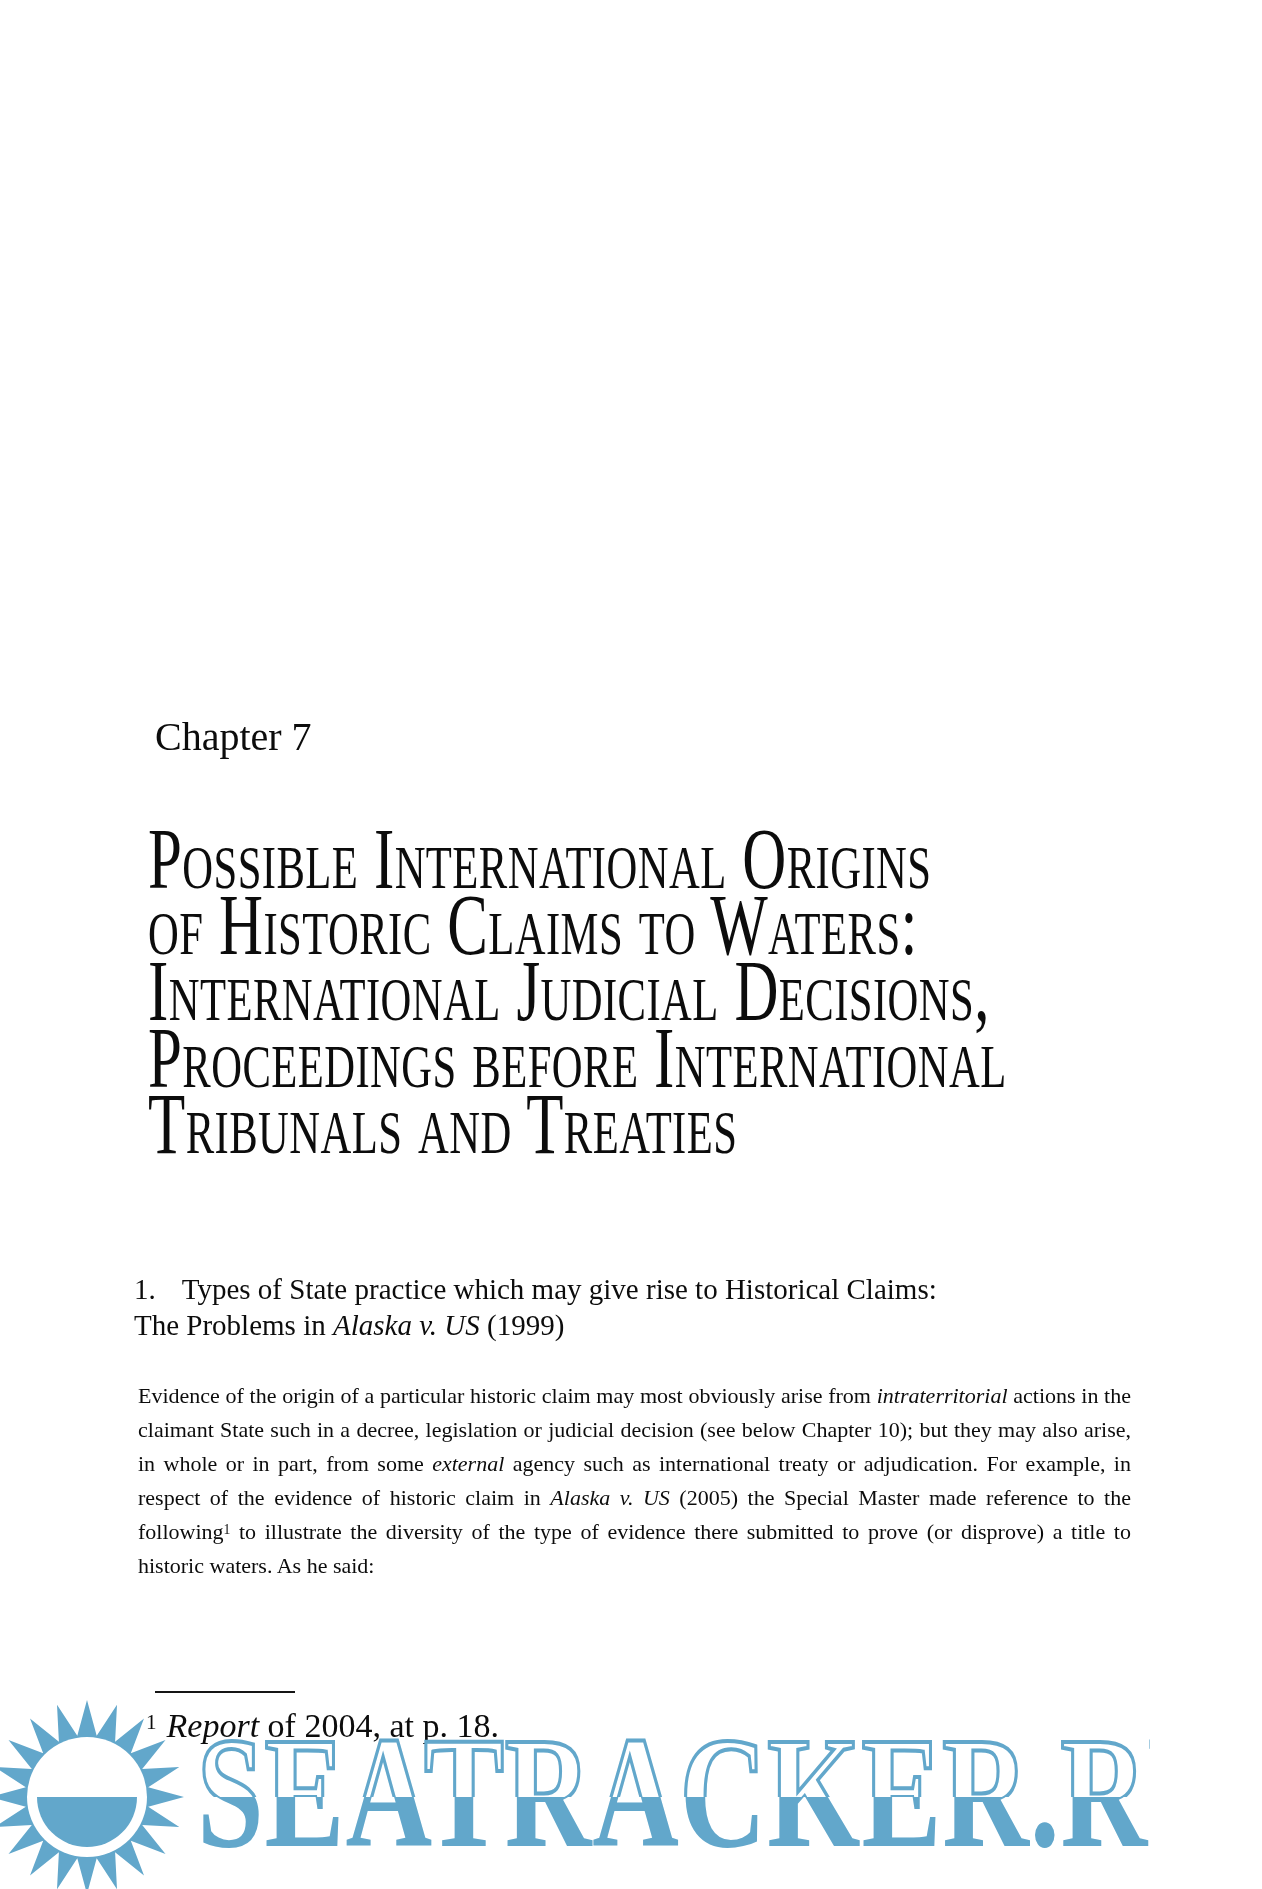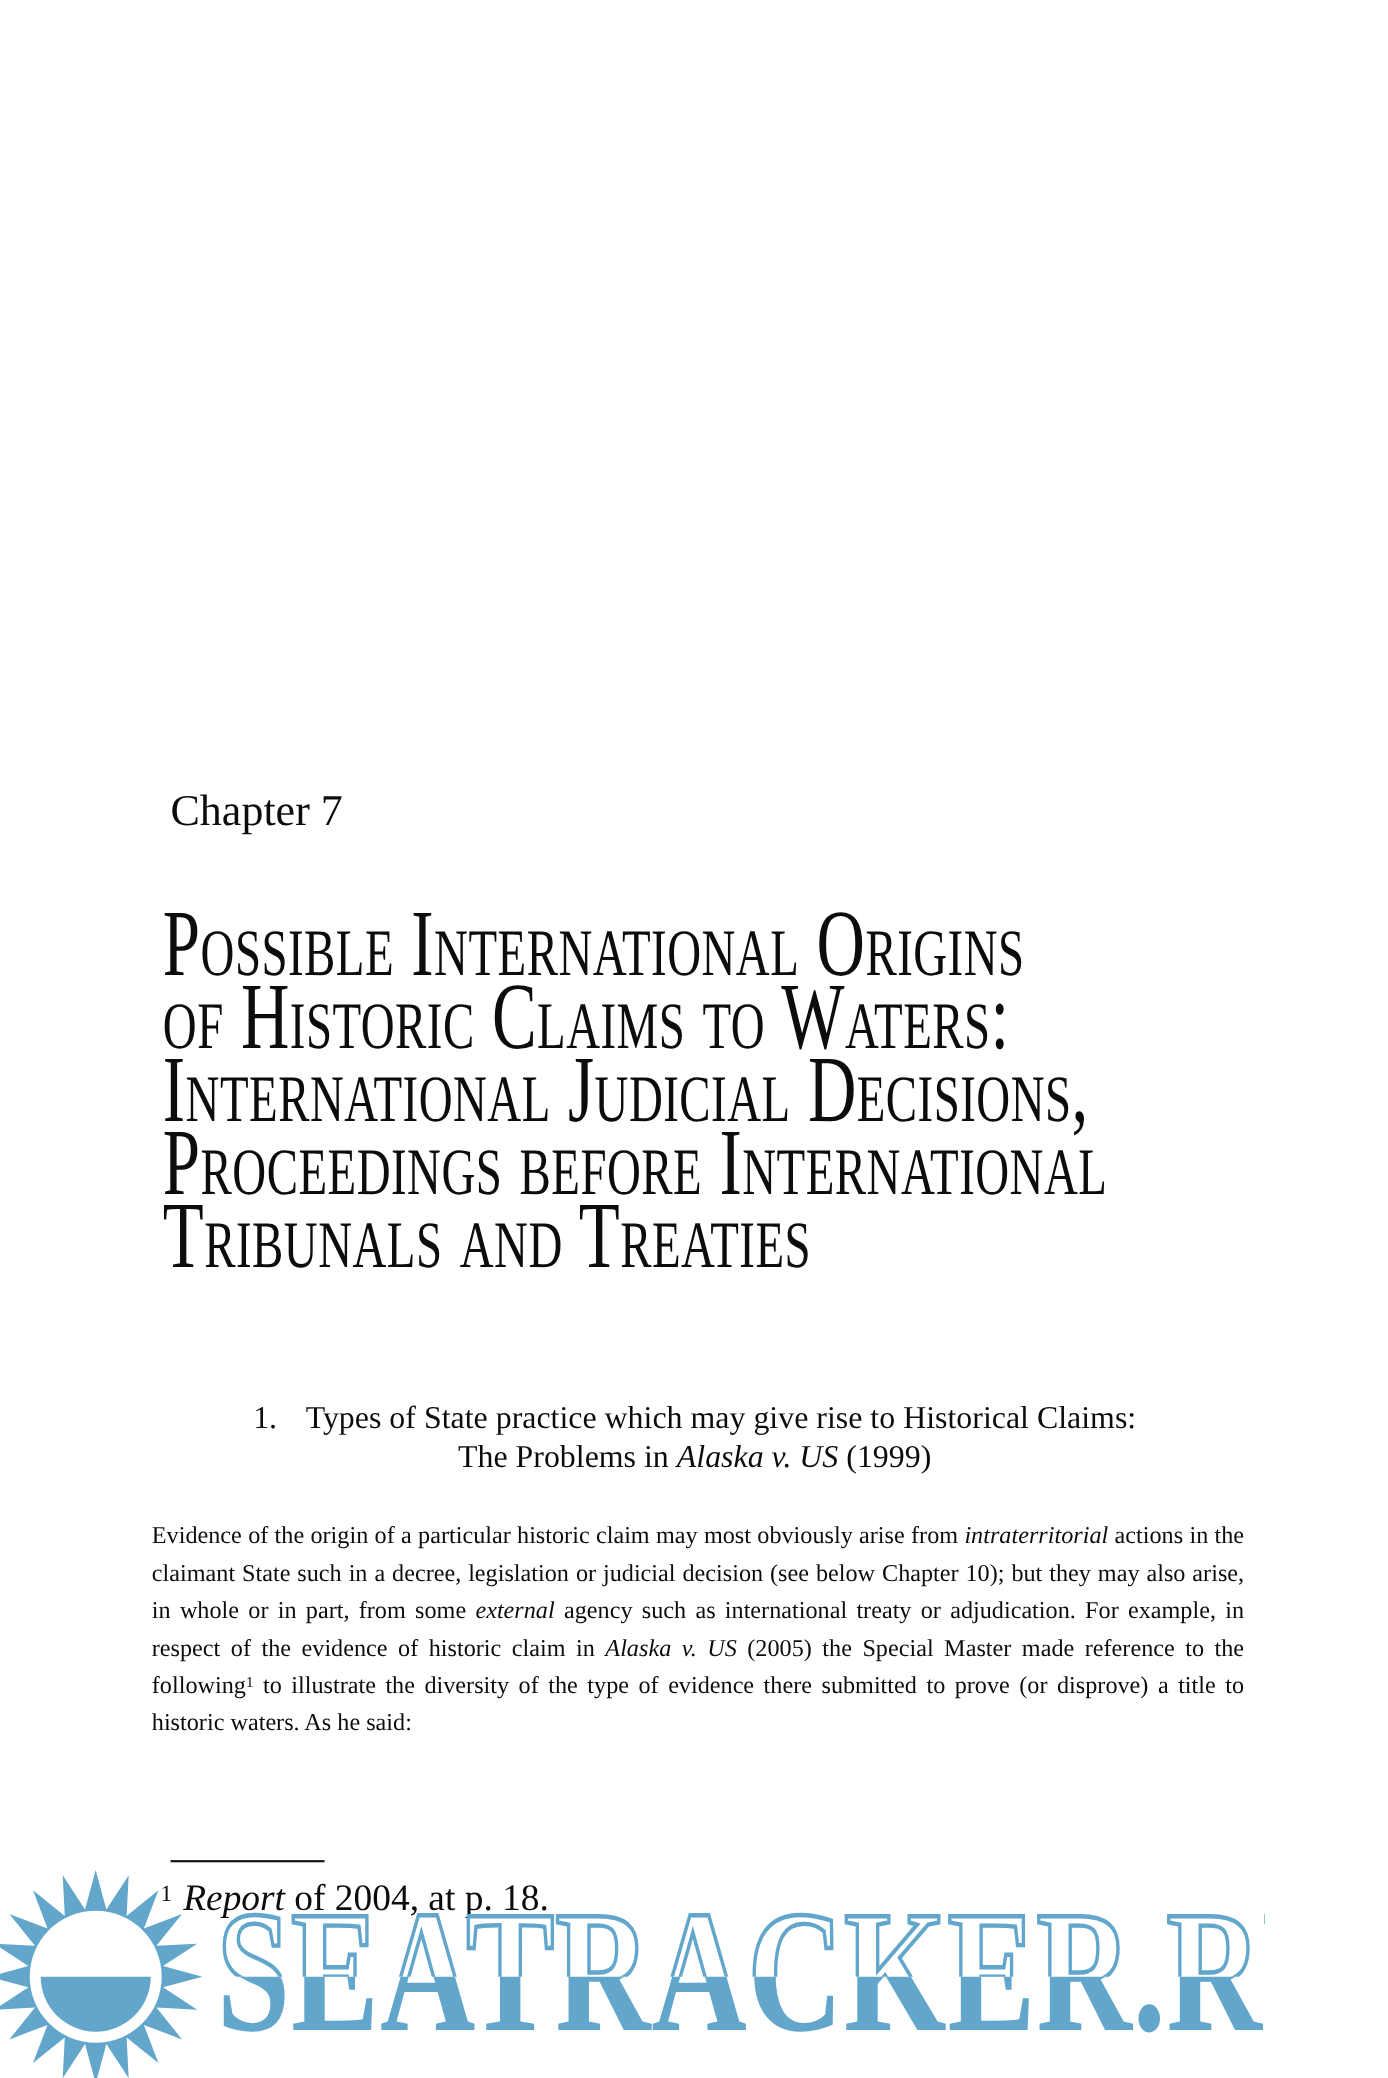--- a/index.html
+++ b/index.html
@@ -39,21 +39,21 @@
     transform-origin: left top;
   }
   .title .t-line { white-space: nowrap; }
 
   
   .section-heading {
     position: absolute;
     left: 134px;
     top: 1271px;
     width: 995px;
-    text-align: center;
+    text-align: left;
     font-size: 29px;
     line-height: 36px;
   }
   .section-heading .sh-num { margin-right: 26px; }
 
   
   .body-par {
     position: absolute;
     left: 138px;
     top: 1379px;

